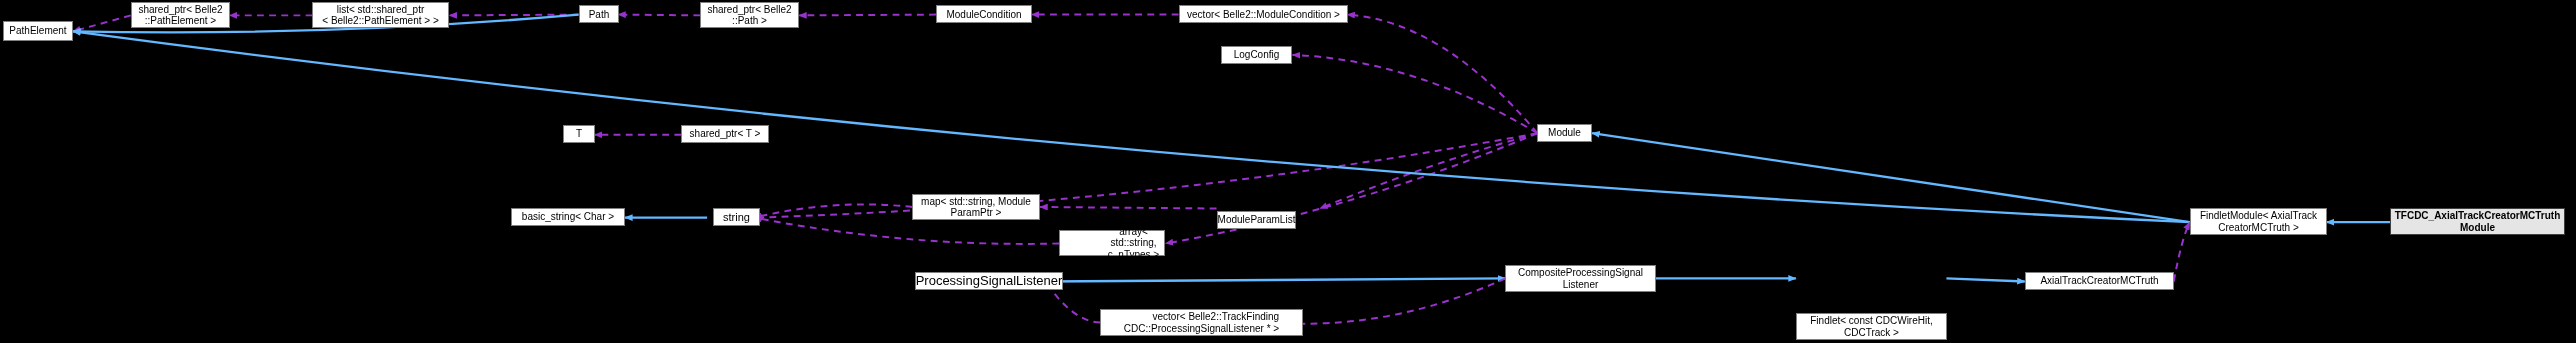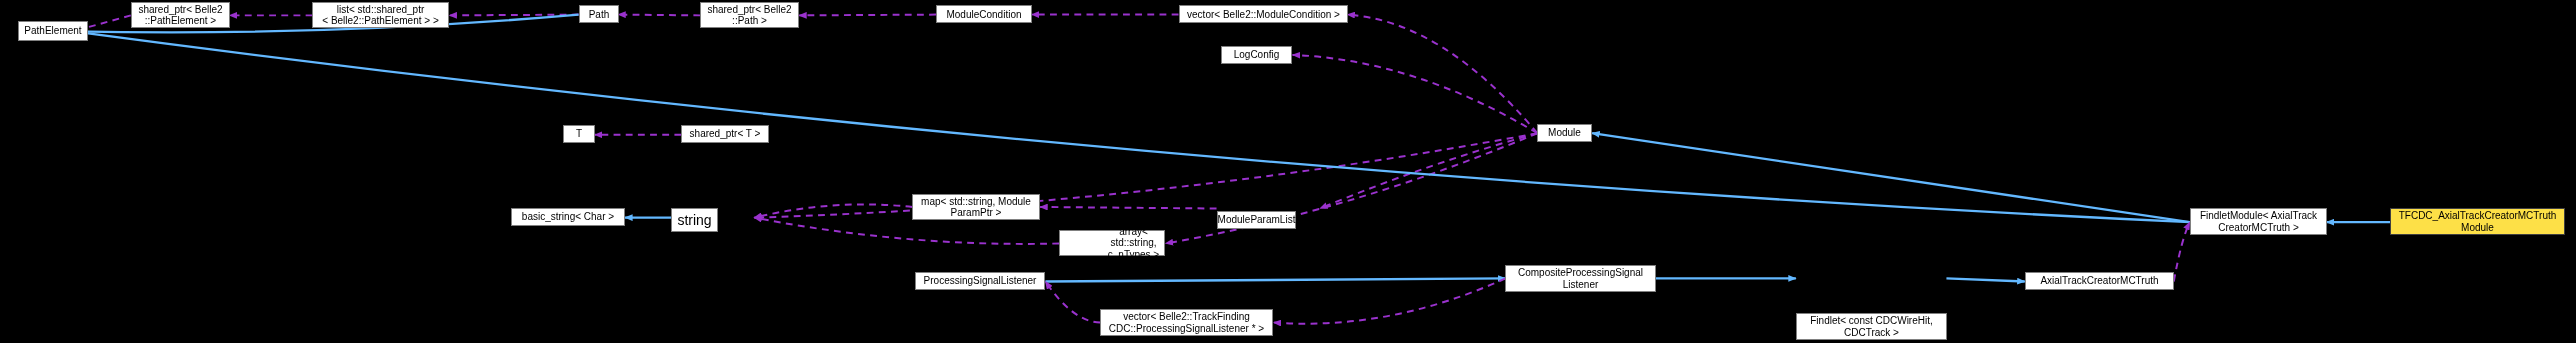--- a/index.html
+++ b/index.html
@@ -2,21 +2,21 @@
 <html style="font-size:12px"><head>
 <meta charset="utf-8">
 <style>
   html,body{margin:0;padding:0;background:#000;}
   #stage{position:relative;width:2576px;height:344px;background:#000;overflow:hidden;
          font-family:"Liberation Sans","DejaVu Sans",sans-serif;}
   #edges{position:absolute;left:0;top:0;width:2576px;height:344px;}
   .node{position:absolute;box-sizing:border-box;background:#fff;border:0.8px solid #808080;
         color:#000;display:flex;align-items:center;justify-content:center;text-align:center;
         line-height:1.15;white-space:pre-line;z-index:5;}
-  .node.focus{background:#fde047;border:0.8px solid #404040;}
+  .node.focus{background:#e5e5e5;border:0.8px solid #404040;font-weight:bold;}
 </style>
 </head>
 <body>
 
 <div id="stage">
   <svg id="edges" viewBox="0 0 3388 452" xmlns="http://www.w3.org/2000/svg">
     <defs>
       <marker id="ah-blue" markerWidth="11" markerHeight="9" refX="10" refY="4.5" orient="auto" markerUnits="userSpaceOnUse">
         <path d="M0,0 L11,4.5 L0,9 z" fill="#63b8ff"></path>
       </marker>
@@ -47,48 +47,48 @@
         <path d="M3144,292 Q3102,292 3060,292" fill="none" stroke="#63b8ff" stroke-width="3" marker-end="url(#ah-blue)"></path>
         <path d="M2859,370 Q2869.5,313 2880,292" fill="none" stroke="#9a32cd" stroke-width="2.6" stroke-dasharray="9,7" marker-end="url(#ah-purple)"></path>
         <path d="M2560,366 Q2611.5,368 2663,370" fill="none" stroke="#63b8ff" stroke-width="3" marker-end="url(#ah-blue)"></path>
         <path d="M2178,366 Q2270,366 2362,366" fill="none" stroke="#63b8ff" stroke-width="3" marker-end="url(#ah-blue)"></path>
         <path d="M1375,370 Q1677.5,368 1980,366" fill="none" stroke="#63b8ff" stroke-width="3" marker-end="url(#ah-blue)"></path>
         <path d="M1447,424 Q1411,423 1375,370" fill="none" stroke="#9a32cd" stroke-width="2.6" stroke-dasharray="9,7" marker-end="url(#ah-purple)"></path>
         <path d="M1980,366 Q1827.5,435 1675,424" fill="none" stroke="#9a32cd" stroke-width="2.6" stroke-dasharray="9,7" marker-end="url(#ah-purple)"></path>
       </g>
   </svg>
   <div id="node-layer">
-      <div class="node" style="left: 3px; top: 21px; width: 70px; height: 20px; font-size: 10px; margin-left: 15px;">PathElement</div>
+      <div class="node" style="left: 3px; top: 21px; width: 70px; height: 20px; font-size: 10px;">PathElement</div>
       <div class="node" style="left: 131px; top: 2.3px; width: 99px; height: 26px; font-size: 10px;">shared_ptr&lt; Belle2
 ::PathElement &gt;</div>
       <div class="node" style="left: 312px; top: 2.3px; width: 137px; height: 26px; font-size: 10px;">list&lt; std::shared_ptr
 &lt; Belle2::PathElement &gt; &gt;</div>
       <div class="node" style="left: 579px; top: 5.3px; width: 40px; height: 18px; font-size: 10px;">Path</div>
       <div class="node" style="left: 700px; top: 2.3px; width: 99px; height: 26px; font-size: 10px;">shared_ptr&lt; Belle2
 ::Path &gt;</div>
       <div class="node" style="left: 936px; top: 5.3px; width: 96px; height: 18px; font-size: 10px;">ModuleCondition</div>
       <div class="node" style="left: 1179px; top: 5.3px; width: 169px; height: 18px; font-size: 10px;">vector&lt; Belle2::ModuleCondition &gt;</div>
       <div class="node" style="left: 1221px; top: 46px; width: 71px; height: 18px; font-size: 10px;">LogConfig</div>
       <div class="node" style="left: 1537px; top: 124px; width: 55px; height: 18px; font-size: 10px;">Module</div>
       <div class="node" style="left: 563px; top: 125px; width: 32px; height: 18px; font-size: 10px;">T</div>
       <div class="node" style="left: 681px; top: 125px; width: 88px; height: 18px; font-size: 10px;">shared_ptr&lt; T &gt;</div>
       <div class="node" style="left: 511px; top: 208px; width: 114px; height: 18px; font-size: 10px;">basic_string&lt; Char &gt;</div>
-      <div class="node" style="left: 671px; top: 208px; width: 47px; height: 24px; font-size: 14px;">string</div>
+      <div class="node" style="left: 713px; top: 208px; width: 47px; height: 18px; font-size: 11px;">string</div>
       <div class="node" style="left: 912px; top: 194px; width: 128px; height: 26px; font-size: 10px;">map&lt; std::string, Module
 ParamPtr &gt;</div>
       <div class="node" style="left: 1217px; top: 211px; width: 79px; height: 18px; font-size: 10px;">ModuleParamList</div>
       <div class="node" style="left: 1059px; top: 230px; width: 106px; height: 26px; font-size: 10px; padding-left: 43px;">array&lt; std::string,
  c_nTypes &gt;</div>
       <div class="node" style="left: 2190px; top: 208px; width: 137px; height: 27px; font-size: 10px;">FindletModule&lt; AxialTrack
 CreatorMCTruth &gt;</div>
       <div class="node focus" style="left: 2390px; top: 208px; width: 175px; height: 27px; font-size: 10px;">TFCDC_AxialTrackCreatorMCTruth
 Module</div>
       <div class="node" style="left: 2025px; top: 272px; width: 149px; height: 18px; font-size: 10px;">AxialTrackCreatorMCTruth</div>
       <div class="node" style="left: 1796px; top: 265px; width: 151px; height: 27px; font-size: 10px; margin-top: 48px;">Findlet&lt; const CDCWireHit,
  CDCTrack &gt;</div>
       <div class="node" style="left: 1505px; top: 265px; width: 151px; height: 27px; font-size: 10px;">CompositeProcessingSignal
 Listener</div>
-      <div class="node" style="left: 915px; top: 272px; width: 130px; height: 18px; font-size: 10px;">ProcessingSignalListener</div>
-      <div class="node" style="left: 1100px; top: 309px; width: 173px; height: 27px; font-size: 10px;">vector&lt; Belle2::TrackFinding
+      <div class="node" style="left: 915px; top: 272px; width: 148px; height: 18px; font-size: 13px;">ProcessingSignalListener</div>
+      <div class="node" style="left: 1100px; top: 309px; width: 203px; height: 27px; font-size: 10px; text-align: right;">vector&lt; Belle2::TrackFinding
 CDC::ProcessingSignalListener * &gt;</div>
     </div>
 </div>
 
 
 </body></html>

